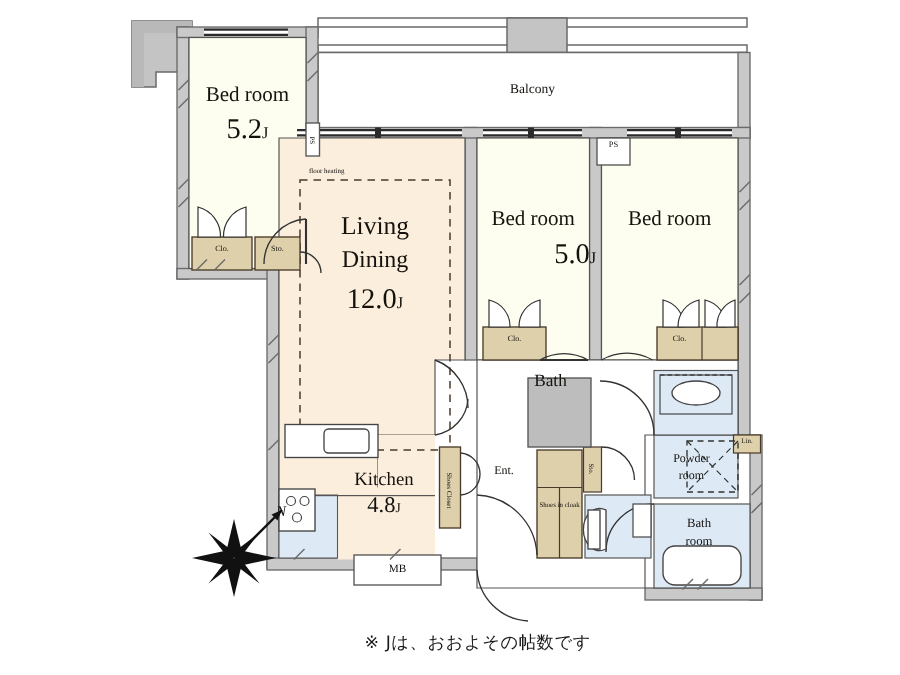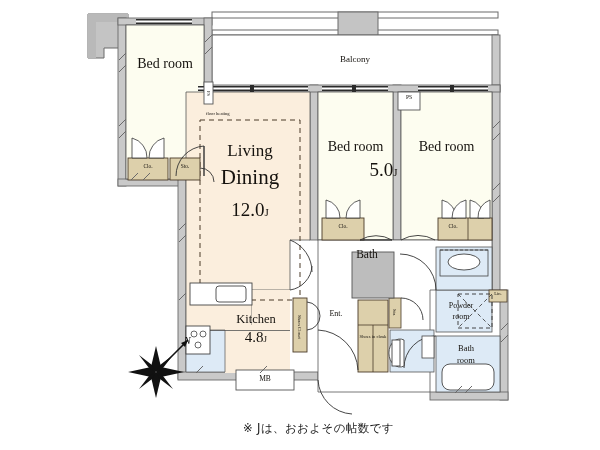--- a/index.html
+++ b/index.html
@@ -263,32 +263,35 @@
       <line x1="196" y1="373" x2="203" y2="366"></line>
       <line x1="260" y1="373" x2="267" y2="366"></line>
       <line x1="455" y1="393" x2="462" y2="386"></line>
       <line x1="465" y1="393" x2="472" y2="386"></line>
     </g>
   </svg>
 
   <div class="lbl big-name" style="left:126px;top:57px;width:78px;">
     <span>Bed room</span>
   </div>
+  <div class="lbl big-area" style="left:126px;top:77px;width:78px;">
+    <span>5.2</span><span class="j">J</span>
+  </div>
 
   <div class="lbl micro" style="left:206px;top:112px;">
     <span>floor heating</span>
   </div>
 
   <div class="lbl big-name" style="left:196px;top:142px;width:108px;font-size:17px;">
     <span>Living</span>
   </div>
-  <div class="lbl big-name" style="left:196px;top:166px;width:108px;font-size:21px;">
+  <div class="lbl big-name" style="left:196px;top:166px;width:108px;font-size:16px;">
     <span>Dining</span>
   </div>
-  <div class="lbl big-area" style="left:196px;top:190px;width:108px;margin-top:10px;">
+  <div class="lbl big-area" style="left:196px;top:190px;width:108px;">
     <span>12.0</span><span class="j">J</span>
   </div>
 
   <div class="lbl big-name" style="left:318px;top:140px;width:75px;">
     <span>Bed room</span>
   </div>
   <div class="lbl big-area" style="left:318px;top:160px;width:75px;margin-left:28px;">
     <span>5.0</span><span class="j">J</span>
   </div>
 

